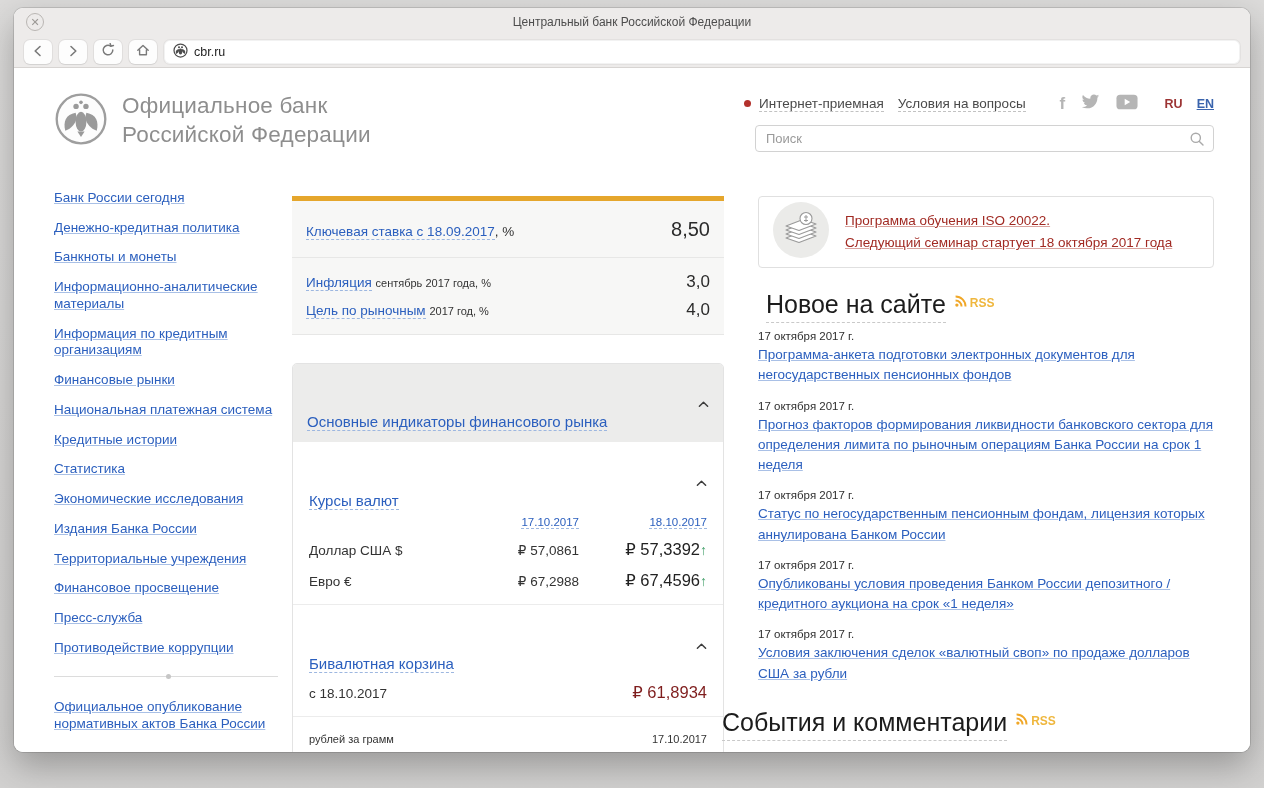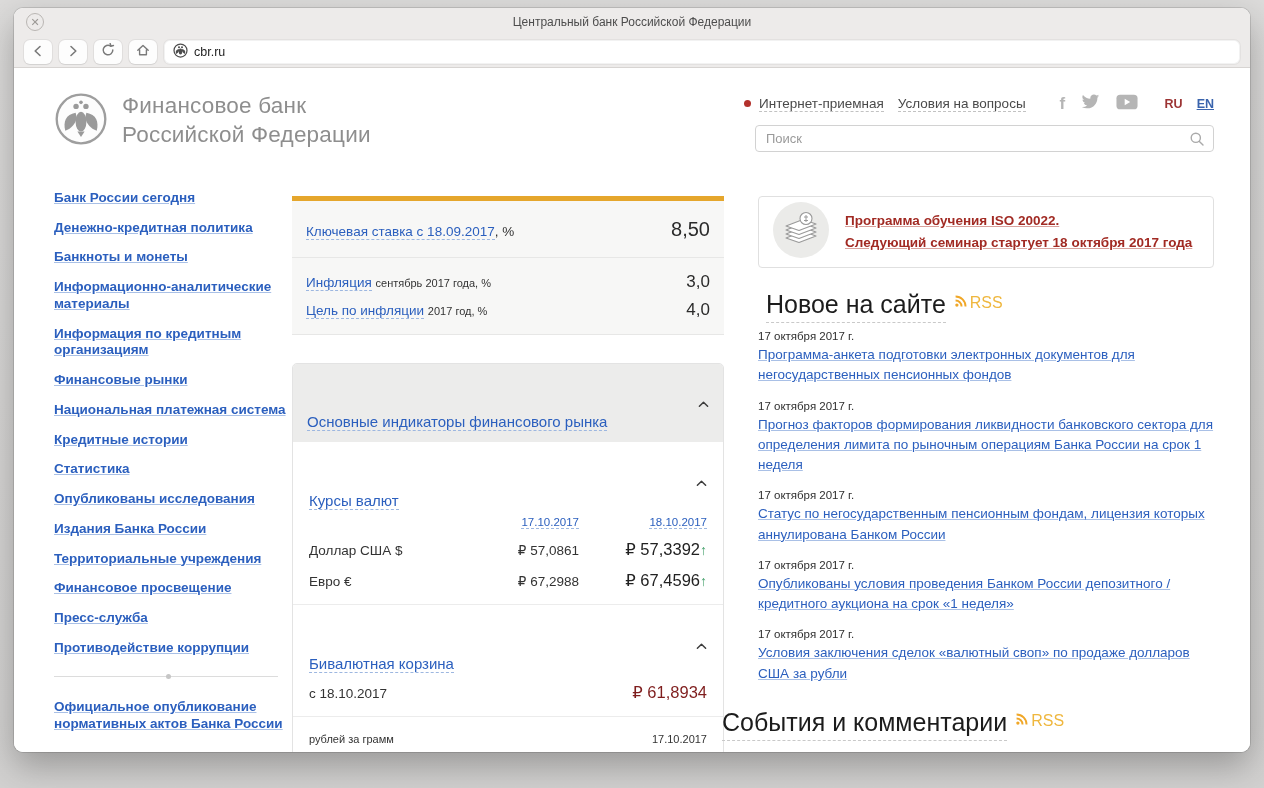--- a/index.html
+++ b/index.html
@@ -61,21 +61,21 @@
   .search-wrap { position:absolute; left:741px; top:57px; width:459px; }
   .search-input {
     width:100%; height:27px; border:1px solid #d2d2d2; border-radius:4px;
     padding:0 32px 0 10px; font-size:13px; color:#333;
     font-family:inherit; outline:none; background:#fff;
   }
   .search-input::placeholder { color:#9a9a9a; }
   .search-icon { position:absolute; right:9px; top:6px; }
 
   
-  .sidebar { position:absolute; left:40px; top:122px; width:232px; font-size:13.5px; line-height:1.24;font-weight:bold; }
+  .sidebar { position:absolute; left:40px; top:122px; width:232px; font-size:13.5px; line-height:1.24; }
   .side-item { display:block; margin-bottom:13px; }
   .sidebar-divider { position:relative; height:1px; background:#dcdcdc; margin:20px 8px 22px 0; }
   .sidebar-divider::after {
     content:""; position:absolute; left:50%; top:-2px; width:5px; height:5px;
     border-radius:50%; background:#c6c6c6;
   }
 
   
   .key-block {
     position:absolute; left:278px; top:128px; width:432px;
@@ -115,27 +115,27 @@
   .metal-sym { font-size:10px; color:#333; }
   .big-val { font-size:16.5px; color:#7f1d1d; }
   .metal-row { margin-top:10px; }
 
   
   .banner {
     position:absolute; left:744px; top:128px; width:456px; height:72px;
     border:1px solid #e0e0e0; border-radius:4px;
     display:flex; align-items:center; gap:16px; padding:0 14px;
   }
-  .banner-text { font-size:13.5px; line-height:1.65;font-weight:bold; }
+  .banner-text { font-size:13.5px; line-height:1.65; }
   .red-link { color:#a12a23; text-decoration:underline; text-decoration-color:#d9a29d; cursor:pointer; }
 
   .news-head { position:absolute; display:flex; align-items:flex-start; gap:8px; }
   .news-title { font-size:25px; color:#1c1c1c; border-bottom:1px dashed #c9c9c9; padding-bottom:3px; cursor:pointer; }
   .rss-badge { display:flex; align-items:center; gap:2px; margin-top:4px; cursor:pointer; }
-  .rss-label { font-size:16px; font-weight:400; color:#efb73e; }
+  .rss-label { font-size:12px; font-weight:700; color:#efb73e; }
   .news-list { position:absolute; left:744px; top:262px; width:462px; }
   .news-item { margin-bottom:14px; }
   .news-date { font-size:11.5px; color:#2e2e2e; margin-bottom:3px; }
   .news-link { font-size:13.5px; line-height:1.5; display:inline; }
 </style>
 </head>
 <body>
 
 <div class="window">
 
@@ -188,21 +188,21 @@
             <circle cx="30" cy="30" r="27" fill="#fdfdfd" stroke="#9e9e9e" stroke-width="2.6"></circle>
             <circle cx="30" cy="11.5" r="2" fill="#9a9a9a"></circle>
             <circle cx="24.5" cy="16" r="3" fill="#9a9a9a"></circle>
             <circle cx="35.5" cy="16" r="3" fill="#9a9a9a"></circle>
             <ellipse cx="30" cy="33" rx="6" ry="11" fill="#9a9a9a"></ellipse>
             <path d="M24 23 C13 25 10 33 12.5 43 C19.5 40.5 23.5 35.5 25.5 28.5 Z" fill="#9a9a9a"></path>
             <path d="M36 23 C47 25 50 33 47.5 43 C40.5 40.5 36.5 35.5 34.5 28.5 Z" fill="#9a9a9a"></path>
             <path d="M26 44 L30 50 L34 44 Z" fill="#9a9a9a"></path>
           </svg></span>
       <div class="logo-text">
-        <div>Финансовое банк</div>
+        <div>Официальное банк</div>
         <div>Российской Федерации</div>
       </div>
     </div>
 
     <div class="top-links">
       <span class="bullet"></span>
       <span class="gray-link">Интернет-приемная</span>
       <span style="width:14px"></span>
       <span class="gray-link">Условия на вопросы</span>
       <span class="social">
@@ -232,21 +232,21 @@
     <nav class="sidebar">
       <span class="side-item blue">Банк России сегодня</span>
       <span class="side-item blue">Денежно-кредитная политика</span>
       <span class="side-item blue">Банкноты и монеты</span>
       <span class="side-item blue">Информационно-аналитические материалы</span>
       <span class="side-item blue">Информация по кредитным организациям</span>
       <span class="side-item blue">Финансовые рынки</span>
       <span class="side-item blue">Национальная платежная система</span>
       <span class="side-item blue">Кредитные истории</span>
       <span class="side-item blue">Статистика</span>
-      <span class="side-item blue">Опубликованы исследования</span>
+      <span class="side-item blue">Экономические исследования</span>
       <span class="side-item blue">Издания Банка России</span>
       <span class="side-item blue">Территориальные учреждения</span>
       <span class="side-item blue">Финансовое просвещение</span>
       <span class="side-item blue">Пресс-служба</span>
       <span class="side-item blue">Противодействие коррупции</span>
       <div class="sidebar-divider"></div>
       <span class="side-item blue">Официальное опубликование нормативных актов Банка России</span>
     </nav>
 
     <div class="key-block">
@@ -258,21 +258,21 @@
       </div>
       <div class="kb-row mid">
         <span class="kb-label">
           <span class="dashed">Инфляция</span>
           <span class="kb-note">сентябрь 2017 года, %</span>
         </span>
         <span class="kb-value">3,0</span>
       </div>
       <div class="kb-row last">
         <span class="kb-label">
-          <span class="dashed">Цель по инфляции</span>
+          <span class="dashed">Цель по рыночным</span>
           <span class="kb-note">2017 год, %</span>
         </span>
         <span class="kb-value">4,0</span>
       </div>
     </div>
 
     <div class="panel">
       <div class="panel-header">
         <span class="dashed">Основные индикаторы финансового рынка</span>
         <span><svg width="11" height="8" viewBox="0 0 12 8">

